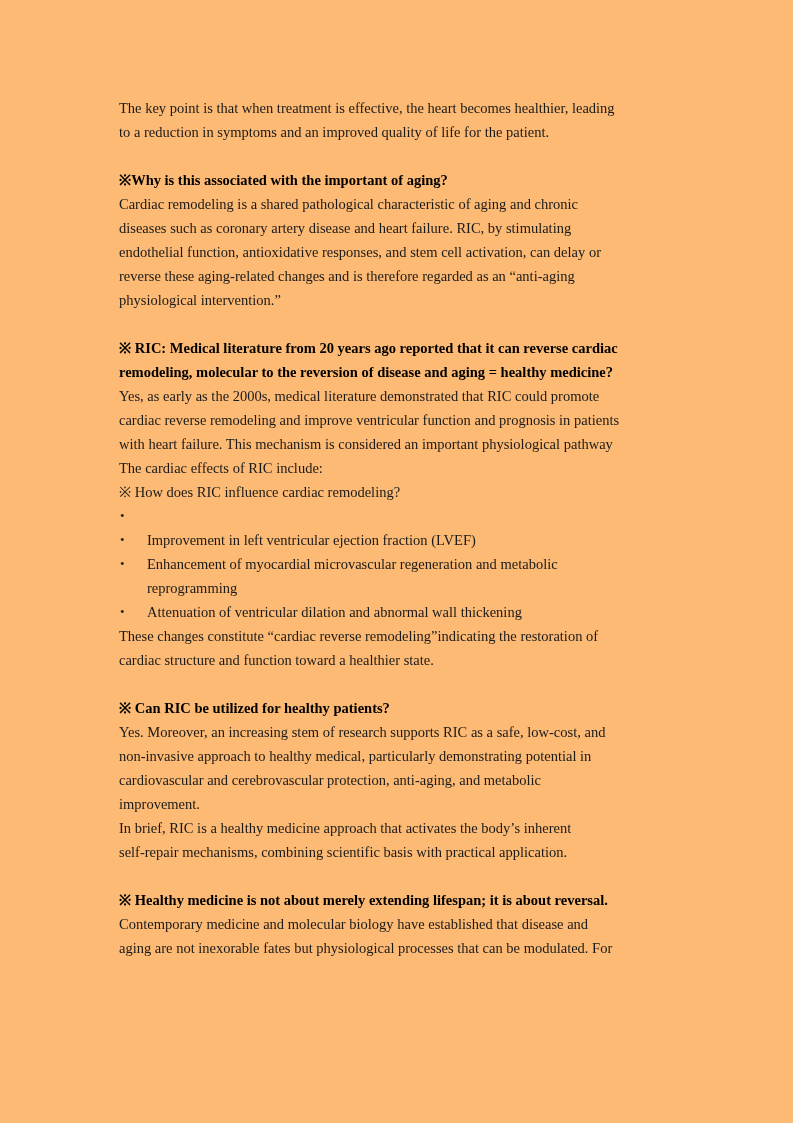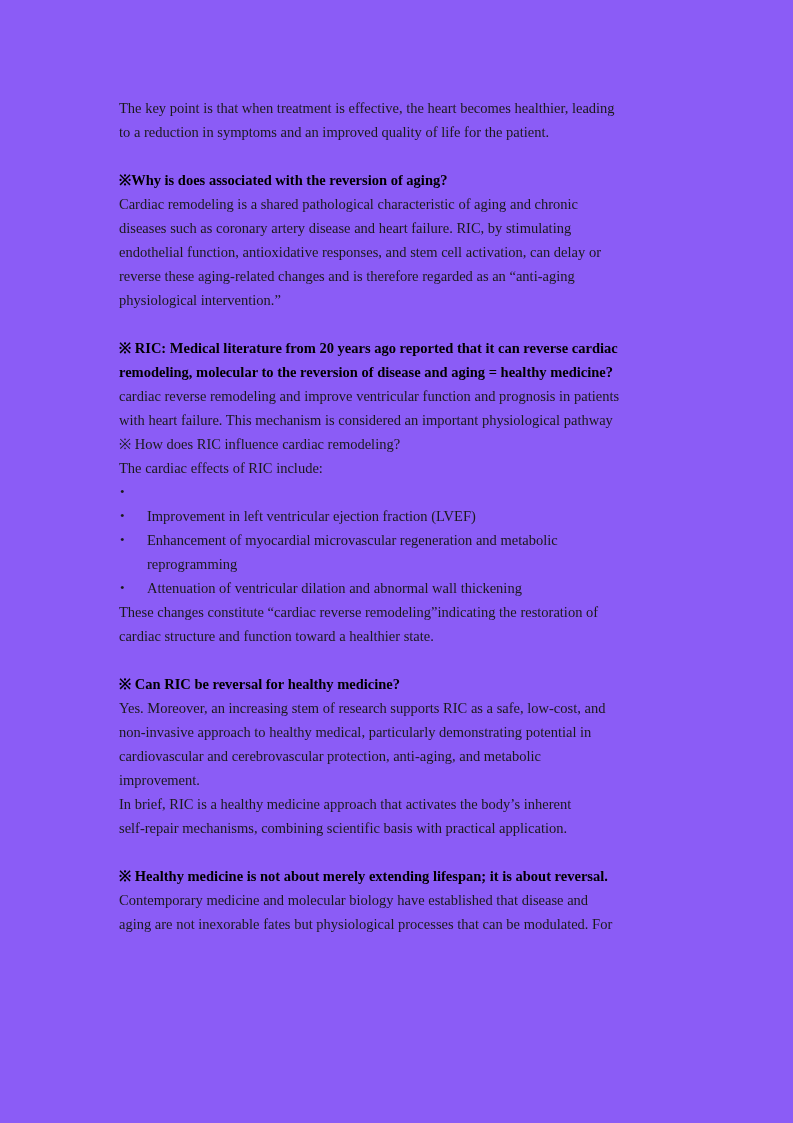--- a/index.html
+++ b/index.html
@@ -7,21 +7,21 @@
   body {
     width: 793px;
     height: 1123px;
     overflow: hidden;
     font-family: "Liberation Serif", "DejaVu Serif", serif;
   }
   .page {
     position: relative;
     width: 793px;
     height: 1123px;
-    background: #8b5cf6;
+    background: #fdba74;
   }
   .content {
     position: absolute;
     top: 96px;
     left: 119px;
     width: 560px;
     color: #1a1a1a;
     font-size: 14.5px;
   }
   .line {
@@ -44,42 +44,43 @@
   }
 </style>
 </head>
 <body>
 
 <div class="page">
   <div class="content">
       <div class="line para-line">The key point is that when treatment is effective, the heart becomes healthier, leading</div>
       <div class="line para-line">to a reduction in symptoms and an improved quality of life for the patient.</div>
       <div class="line spacer"></div>
-      <div class="line heading-line">※Why is does associated with the reversion of aging?</div>
+      <div class="line heading-line">※Why is this associated with the important of aging?</div>
       <div class="line para-line">Cardiac remodeling is a shared pathological characteristic of aging and chronic</div>
       <div class="line para-line">diseases such as coronary artery disease and heart failure. RIC, by stimulating</div>
       <div class="line para-line">endothelial function, antioxidative responses, and stem cell activation, can delay or</div>
       <div class="line para-line">reverse these aging-related changes and is therefore regarded as an “anti-aging</div>
       <div class="line para-line">physiological intervention.”</div>
       <div class="line spacer"></div>
       <div class="line heading-line">※ RIC: Medical literature from 20 years ago reported that it can reverse cardiac</div>
       <div class="line heading-line">remodeling, molecular to the reversion of disease and aging = healthy medicine?</div>
+      <div class="line para-line">Yes, as early as the 2000s, medical literature demonstrated that RIC could promote</div>
       <div class="line para-line">cardiac reverse remodeling and improve ventricular function and prognosis in patients</div>
       <div class="line para-line">with heart failure. This mechanism is considered an important physiological pathway</div>
+      <div class="line para-line">The cardiac effects of RIC include:</div>
       <div class="line para-line">※ How does RIC influence cardiac remodeling?</div>
-      <div class="line para-line">The cardiac effects of RIC include:</div>
       <div class="line bullet-line"><span class="bullet-marker">•</span></div>
       <div class="line bullet-line"><span class="bullet-marker">•</span><span>Improvement in left ventricular ejection fraction (LVEF)</span></div>
       <div class="line bullet-line"><span class="bullet-marker">•</span><span>Enhancement of myocardial microvascular regeneration and metabolic</span></div>
       <div class="line bullet-line"><span>reprogramming</span></div>
       <div class="line bullet-line"><span class="bullet-marker">•</span><span>Attenuation of ventricular dilation and abnormal wall thickening</span></div>
       <div class="line para-line">These changes constitute “cardiac reverse remodeling”indicating the restoration of</div>
       <div class="line para-line">cardiac structure and function toward a healthier state.</div>
       <div class="line spacer"></div>
-      <div class="line heading-line">※ Can RIC be reversal for healthy medicine?</div>
+      <div class="line heading-line">※ Can RIC be utilized for healthy patients?</div>
       <div class="line para-line">Yes. Moreover, an increasing stem of research supports RIC as a safe, low-cost, and</div>
       <div class="line para-line">non-invasive approach to healthy medical, particularly demonstrating potential in</div>
       <div class="line para-line">cardiovascular and cerebrovascular protection, anti-aging, and metabolic</div>
       <div class="line para-line">improvement.</div>
       <div class="line para-line">In brief, RIC is a healthy medicine approach that activates the body’s inherent</div>
       <div class="line para-line">self-repair mechanisms, combining scientific basis with practical application.</div>
       <div class="line spacer"></div>
       <div class="line heading-line">※ Healthy medicine is not about merely extending lifespan; it is about reversal.</div>
       <div class="line para-line">Contemporary medicine and molecular biology have established that disease and</div>
       <div class="line para-line">aging are not inexorable fates but physiological processes that can be modulated. For</div>

